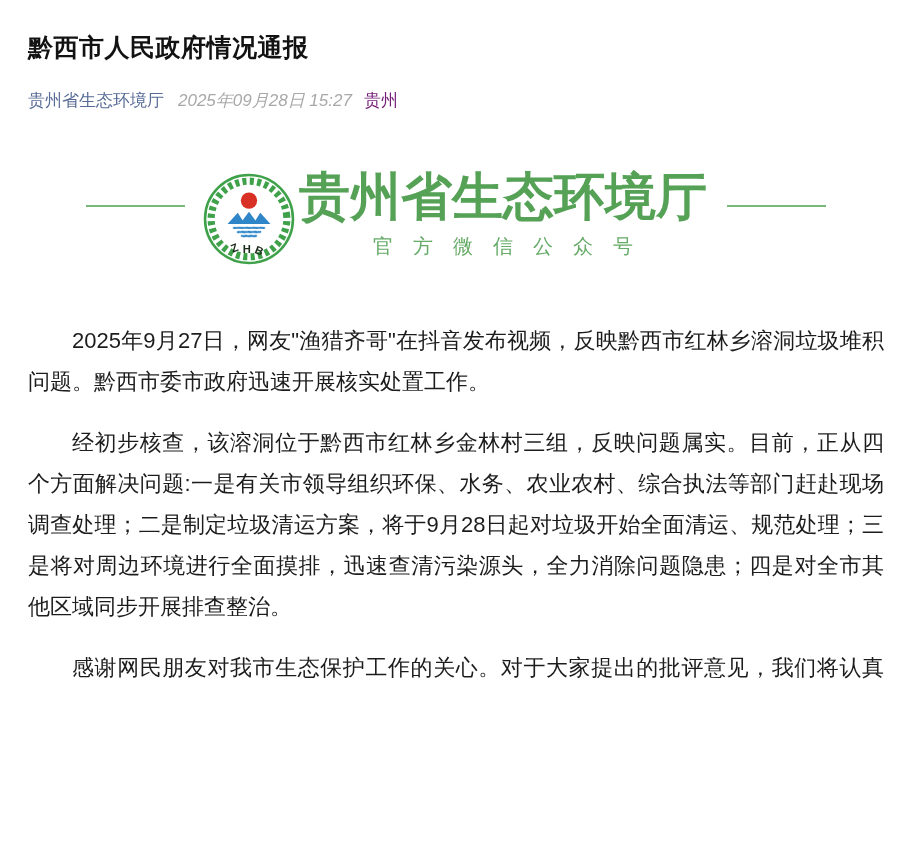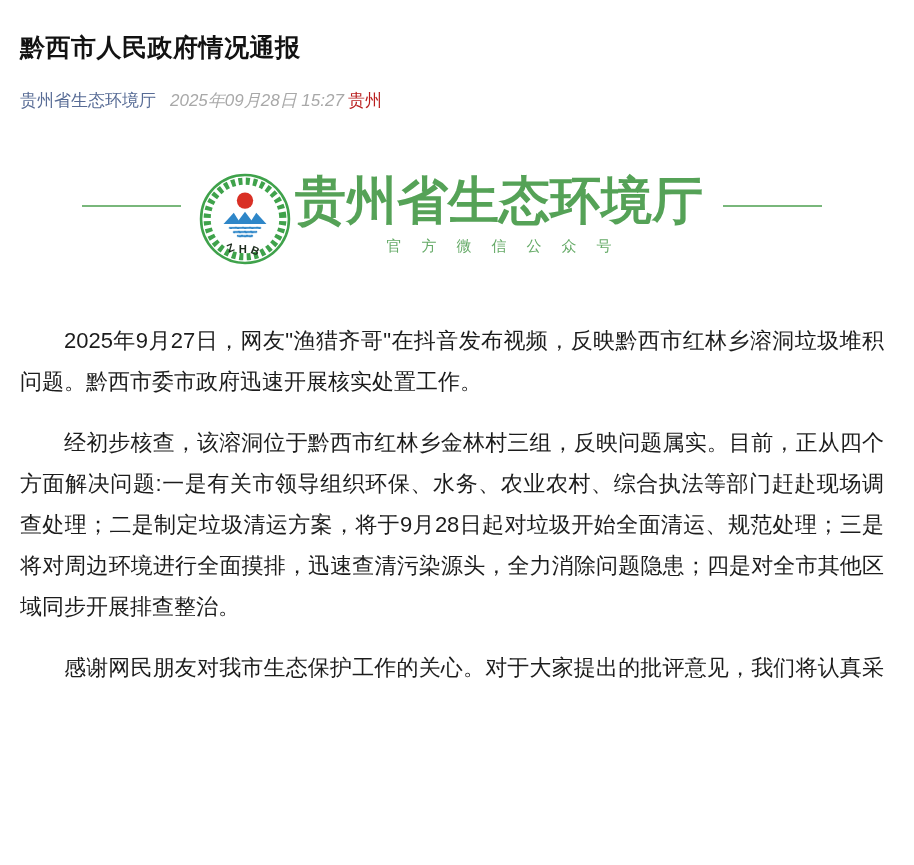--- a/index.html
+++ b/index.html
@@ -6,21 +6,21 @@
     margin: 0;
     padding: 0;
     background: #ffffff;
     font-family: "Liberation Sans", "DejaVu Sans", sans-serif;
   }
   .page {
     width: 914px;
     height: 690px;
     background: #ffffff;
     box-sizing: border-box;
-    padding: 14px 30px 0 20px;
+    padding: 14px 30px 0 28px;
     overflow: hidden;
   }
   .title {
     font-size: 25px;
     line-height: 33px;
     font-weight: 700;
     color: #121212;
     letter-spacing: 0.5px;
   }
   .meta {
@@ -29,21 +29,21 @@
     align-items: baseline;
     font-size: 17px;
     line-height: 22px;
   }
   .meta .source {
     color: #576b95;
     cursor: pointer;
     margin-right: 14px;
   }
   .meta .datetime { color: #a8a8a8; font-style: italic; }
-  .meta .location { color: #b91c1c; margin-left: 4px; font-family: Liberation Serif, serif; }
+  .meta .location { color: #701a75; margin-left: 12px; font-family: Liberation Serif, serif; }
 
   
   .banner {
     margin-top: 50px;
     height: 108px;
     display: flex;
     align-items: center;
     justify-content: center;
   }
   .banner .rule {
@@ -69,21 +69,21 @@
   .banner .org-name {
     font-size: 51px;
     line-height: 52px;
     font-weight: 700;
     color: #55a257;
     letter-spacing: 0px;
     white-space: nowrap;
   }
   .banner .org-subtitle {
     margin-top: 10px;
-    font-size: 15px;
+    font-size: 20px;
     color: #66ab68;
     letter-spacing: 20px;
     text-indent: 20px;
     white-space: nowrap;
   }
 
   
   .article { margin-top: 50px; }
   .article p {
     margin: 0;

